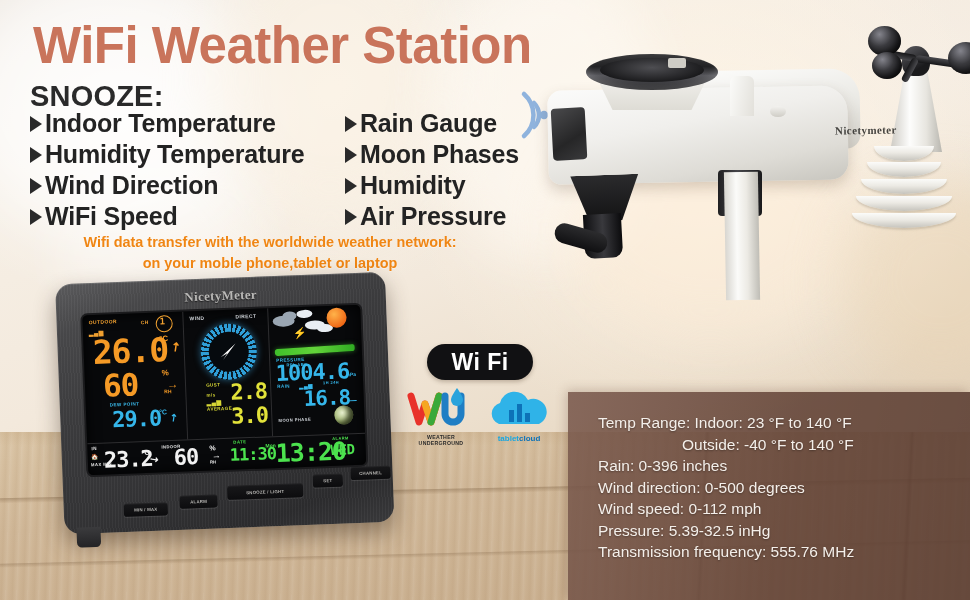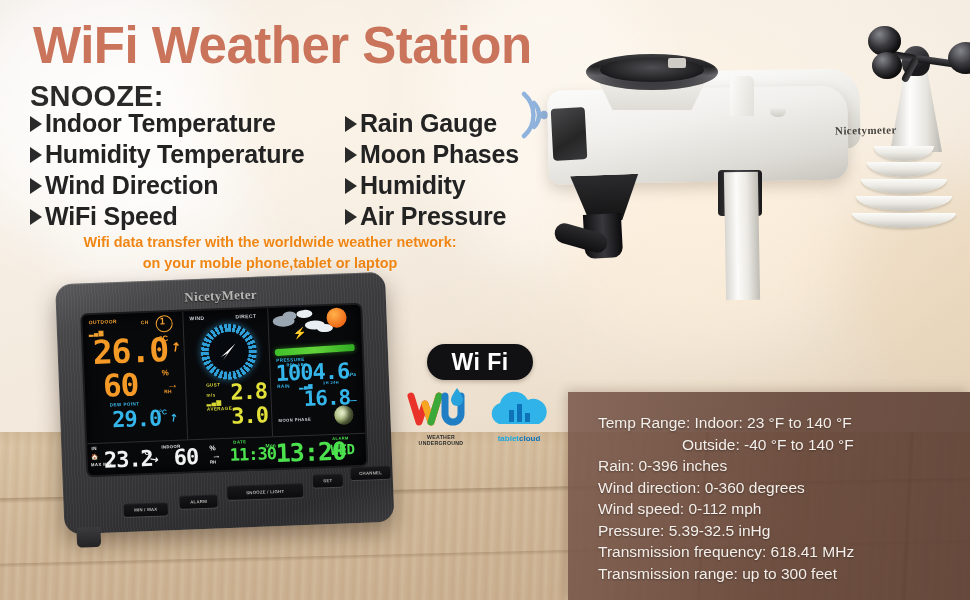--- a/index.html
+++ b/index.html
@@ -515,21 +515,20 @@
     <div class="wc-txt">
       <b>tablet</b><i>cloud</i>
     </div>
   </div>
 
   <div class="specpanel">
     <div class="sp-list">
       <div class="sp-row">Temp Range: Indoor: 23 °F to 140 °F</div>
       <div class="sp-row sp-indent">Outside: -40 °F to 140 °F</div>
       <div class="sp-row">Rain: 0-396 inches</div>
-      <div class="sp-row">Wind direction: 0-360 degrees</div>
+      <div class="sp-row">Wind direction: 0-500 degrees</div>
       <div class="sp-row">Wind speed: 0-112 mph</div>
       <div class="sp-row">Pressure: 5.39-32.5 inHg</div>
-      <div class="sp-row">Transmission frequency: 618.41 MHz</div>
-      <div class="sp-row">Transmission range: up to 300 feet</div>
+      <div class="sp-row">Transmission frequency: 555.76 MHz</div>
     </div>
   </div>
 
 </div>
 
 </body></html>

